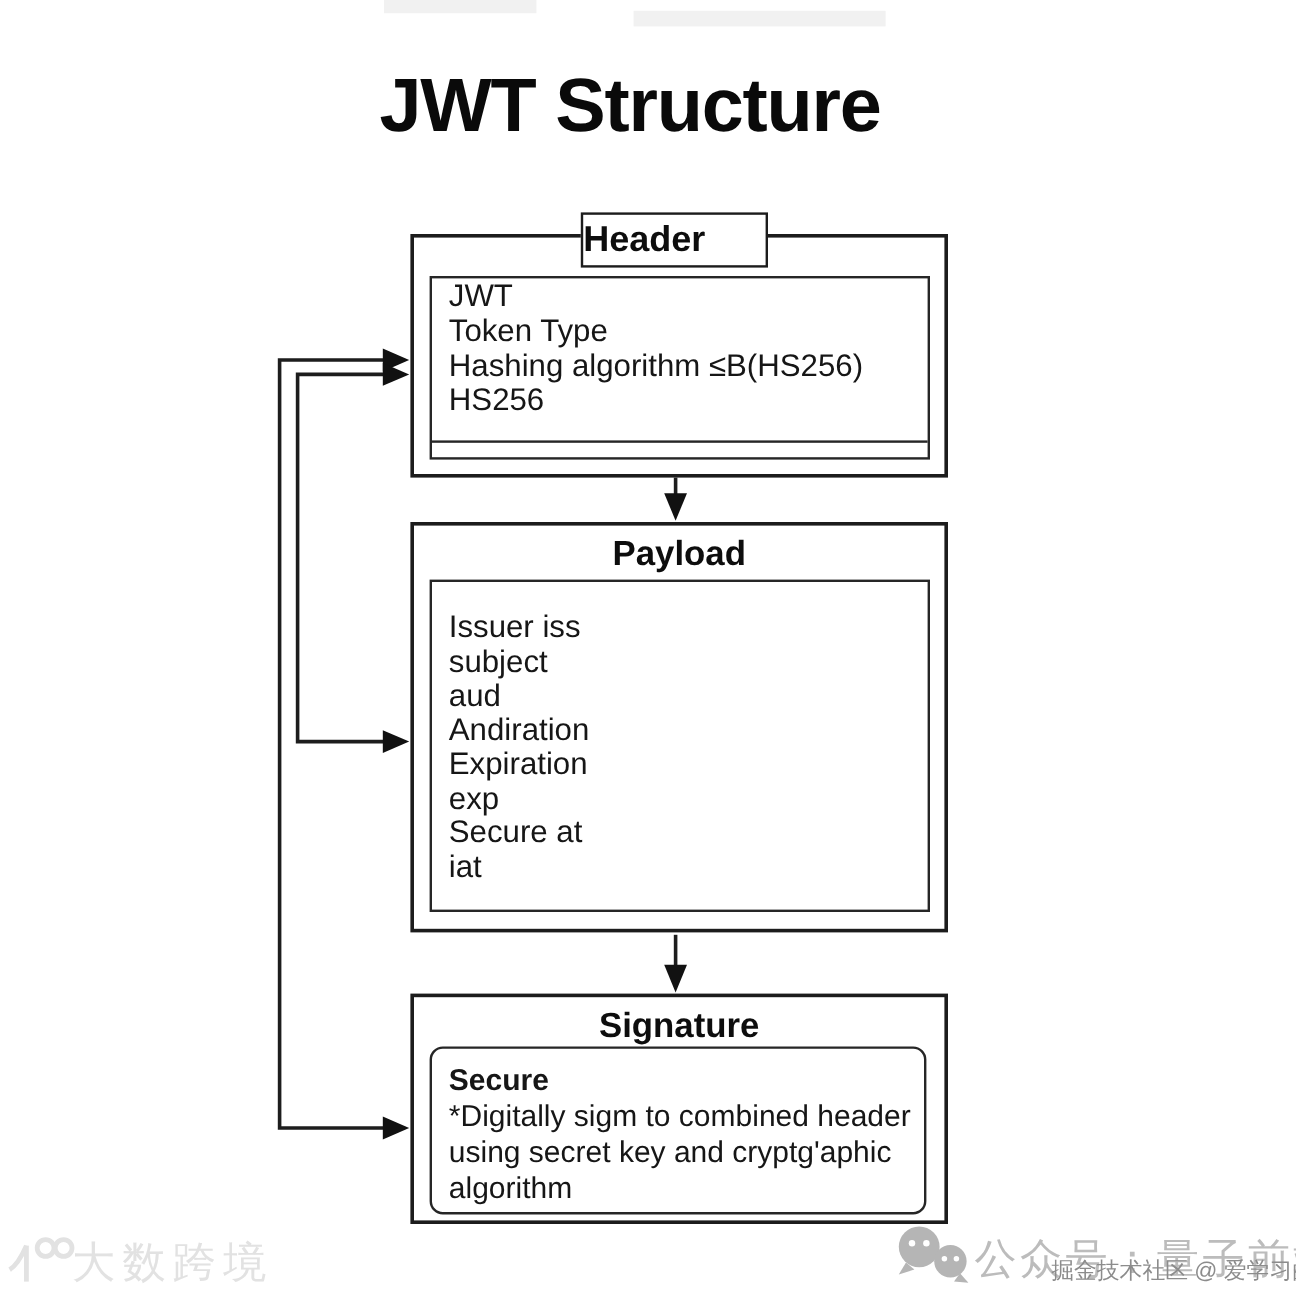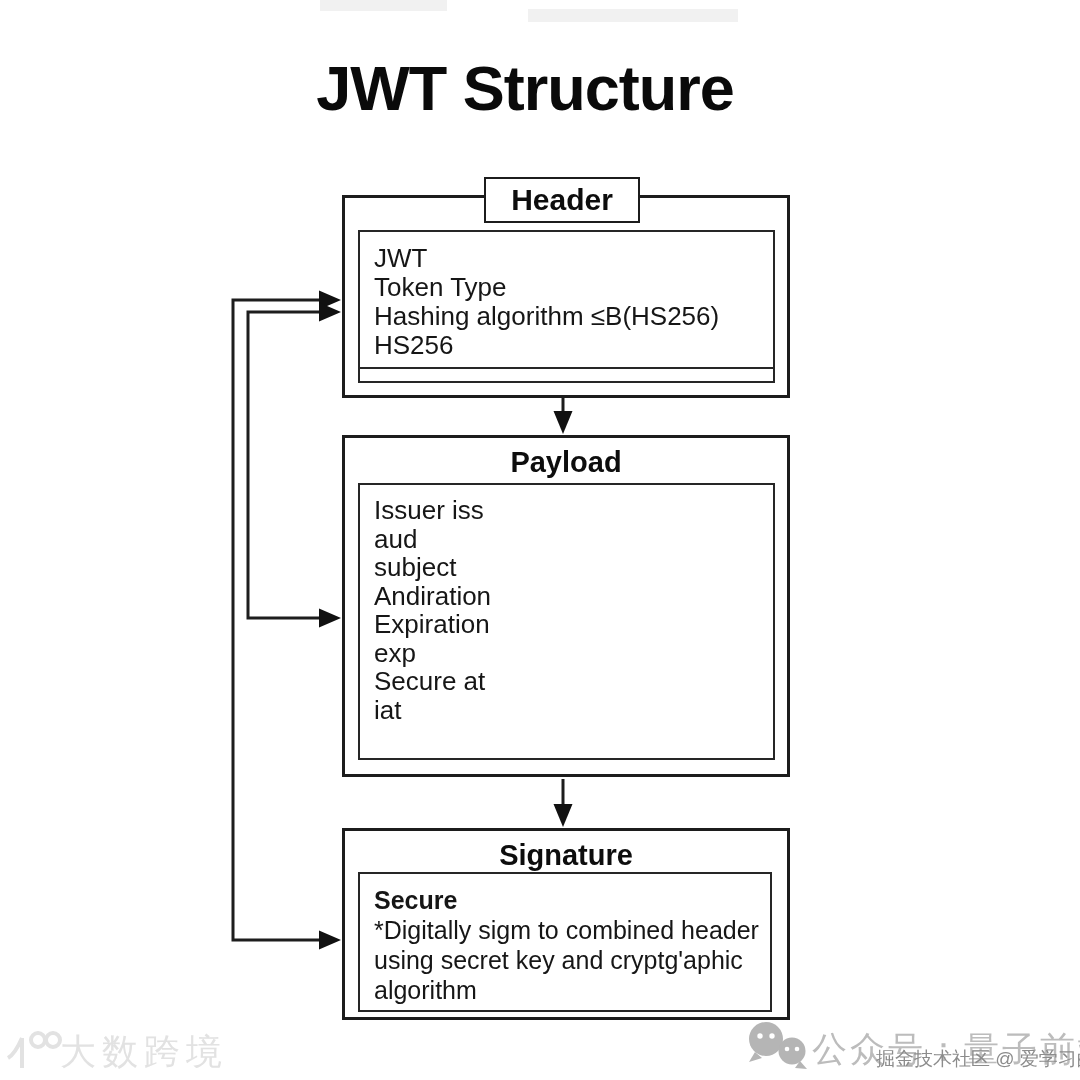--- a/index.html
+++ b/index.html
@@ -10,30 +10,30 @@
   .censor-bar{position:absolute;background:#f1f1f1;}
   .page-title{
     position:absolute;top:52px;left:0;width:1080px;text-align:center;
     transform:translateX(-15px);
     font-size:63px;font-weight:800;letter-spacing:-1px;color:#0a0a0a;
   }
   .outer-box{position:absolute;background:#fff;border:3px solid #1c1c1c;box-sizing:border-box;}
   .inner-box{position:absolute;background:#fff;border:2.5px solid #262626;box-sizing:border-box;}
   .tab-box{
     position:absolute;background:#fff;border:2.5px solid #1c1c1c;box-sizing:border-box;
-    display:flex;align-items:center;justify-content:center;
+    display:flex;align-items:center;justify-content:flex-start;
     font-size:30px;font-weight:bold;color:#0d0d0d;
   }
   .section-title{
     position:absolute;left:0;width:100%;text-align:center;
     font-size:29px;font-weight:bold;color:#0d0d0d;
   }
   .field-lines{position:absolute;left:14px;top:0;right:-40px;}
-  .hdr-lines{padding-top:12px;font-size:26px;line-height:29px;}
-  .pld-lines{padding-top:11px;font-size:26px;line-height:28.5px;}
+  .hdr-lines{font-size:26px;line-height:29px;}
+  .pld-lines{padding-top:23px;font-size:26px;line-height:28.5px;}
   .sig-lines{padding-top:11px;font-size:25px;line-height:30px;}
   .line{white-space:nowrap;color:#161616;}
   .bold-line{font-weight:bold;}
   .divider{position:absolute;left:0;right:0;bottom:12px;border-top:2.5px solid #262626;}
   svg.overlay{position:absolute;left:0;top:0;z-index:3;pointer-events:none;}
   .wm-left{
     position:absolute;left:60px;top:1028px;
     font-size:36px;font-weight:normal;letter-spacing:6px;color:#e2e2e2;
   }
   .wm-right{
@@ -109,34 +109,34 @@
     </div>
     <div class="divider"></div>
   </div>
 
   <div class="outer-box" style="left:342px;top:435px;width:448px;height:342px;">
     <div class="section-title" style="top:8px;">Payload</div>
   </div>
   <div class="inner-box" style="left:358px;top:483px;width:417px;height:277px;">
     <div class="field-lines pld-lines">
       <div class="line">Issuer iss</div>
+      <div class="line">subject</div>
       <div class="line">aud</div>
-      <div class="line">subject</div>
       <div class="line">Andiration</div>
       <div class="line">Expiration</div>
       <div class="line">exp</div>
       <div class="line">Secure at</div>
       <div class="line">iat</div>
     </div>
   </div>
 
   <div class="outer-box" style="left:342px;top:828px;width:448px;height:192px;">
     <div class="section-title" style="top:8px;">Signature</div>
   </div>
-  <div class="inner-box" style="left:358px;top:872px;width:414px;height:140px;">
+  <div class="inner-box" style="left:358px;top:872px;width:414px;height:140px;border-radius:11px;">
     <div class="field-lines sig-lines">
       <div class="line bold-line">Secure</div>
       <div class="line">*Digitally sigm to combined header</div>
       <div class="line">using secret key and cryptg'aphic</div>
       <div class="line">algorithm</div>
     </div>
   </div>
 
   <div class="wm-left">大数跨境</div>
   <div class="wm-right">公众号：量子前端</div>

